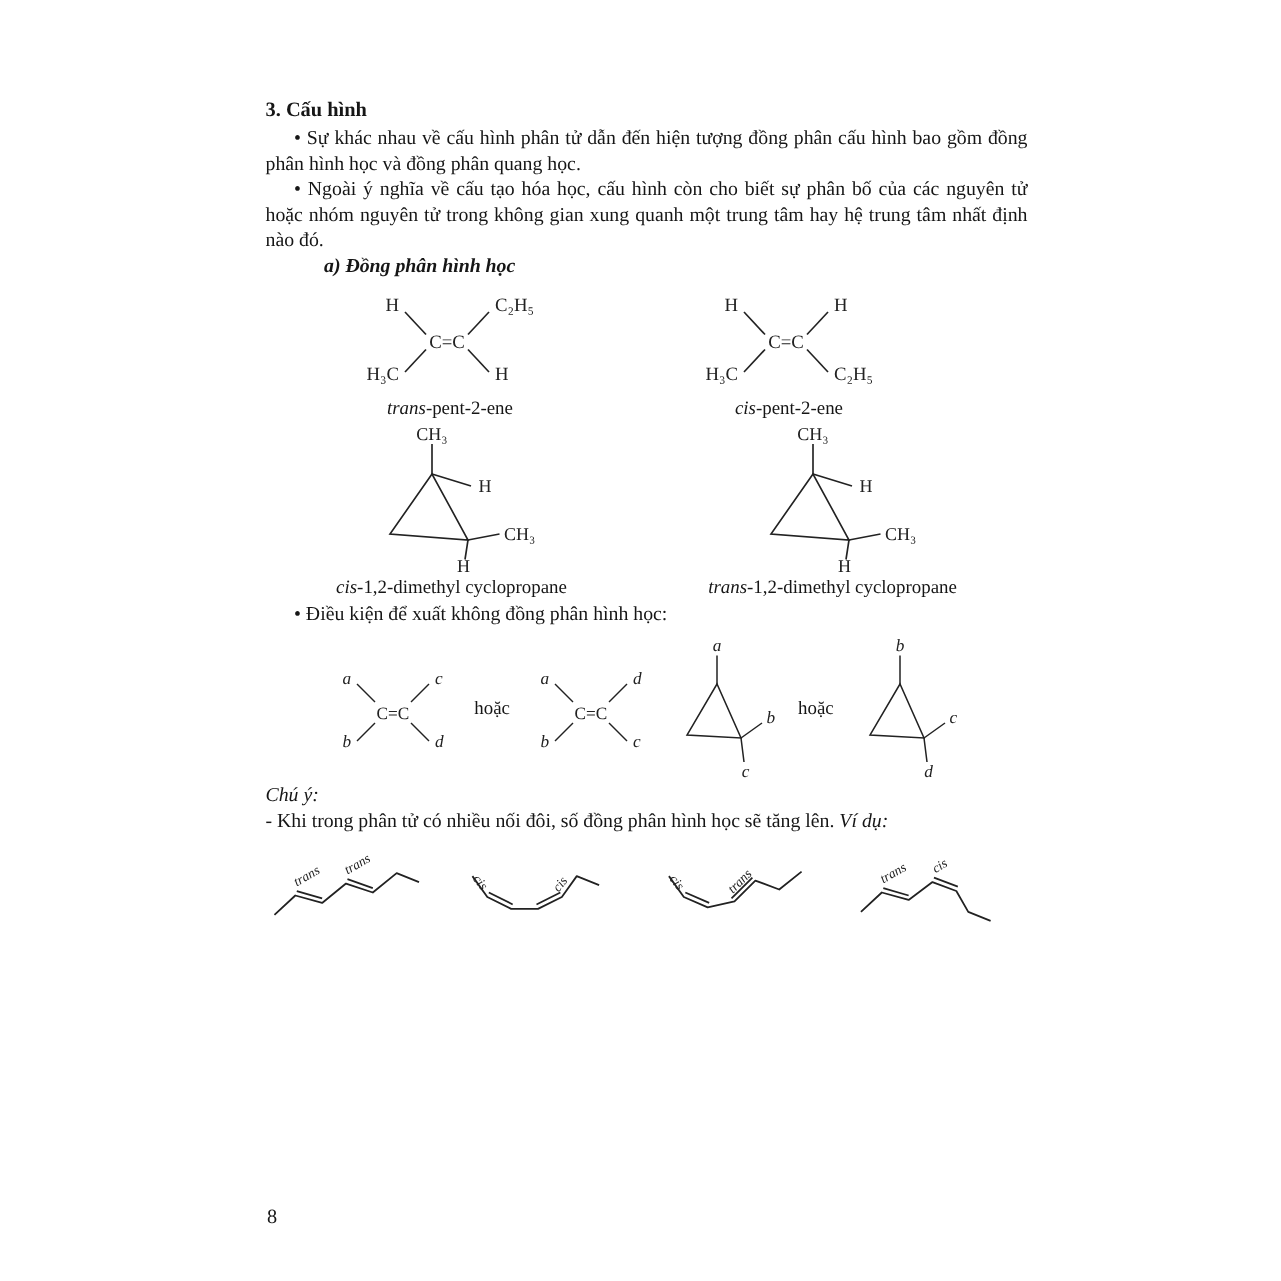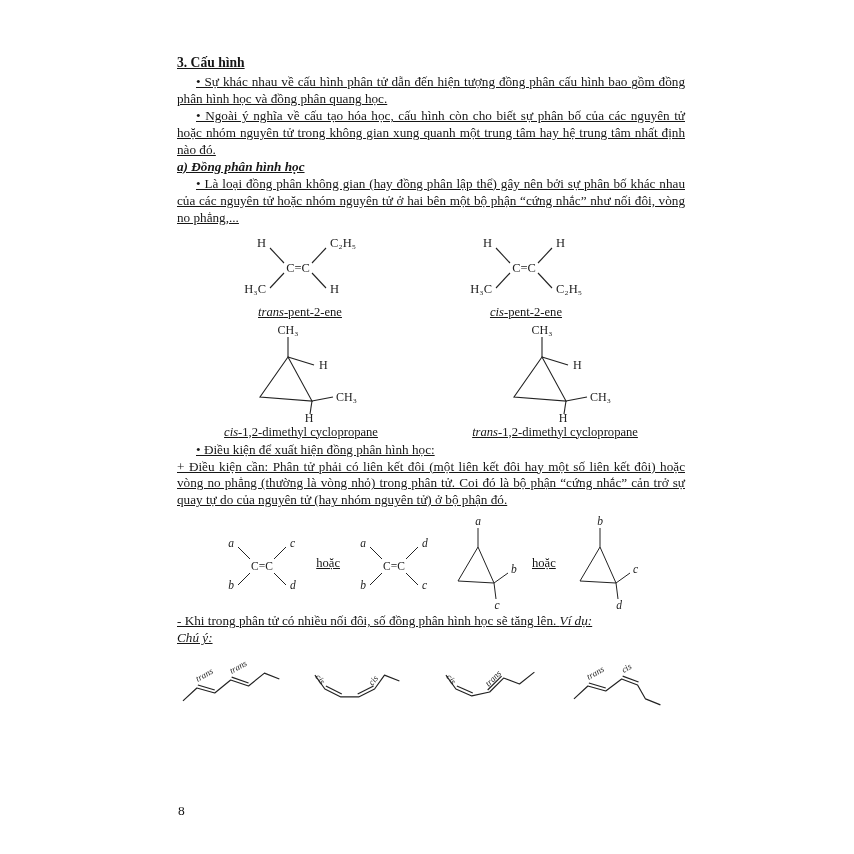--- a/index.html
+++ b/index.html
@@ -3,25 +3,25 @@
 <meta charset="utf-8">
 <style>
   html,body{margin:0;padding:0;}
   body{
     width:854px;height:854px;position:relative;background:#fbfbfa;
     font-family:"Liberation Serif","DejaVu Serif",serif;color:#161616;
     -webkit-font-smoothing:antialiased;
   }
   .sheet{position:absolute;inset:0;background:#ffffff;overflow:hidden;}
   .content{
-    position:absolute;left:177px;top:54px;width:508px;
-    font-size:13.2px;line-height:1.28;text-align:justify;text-decoration:underline;
+    position:absolute;left:177px;top:64px;width:508px;
+    font-size:13.2px;line-height:1.28;text-align:justify;
   }
   .heading{font-weight:bold;font-size:13.6px;margin-bottom:3px;}
-  .subheading{font-weight:bold;font-style:italic;}
+  .subheading{font-weight:bold;font-style:italic;margin-left:39px;}
   .para{text-indent:19px;margin:0;}
   .para-flush{text-indent:0;margin:0;}
   .fig-row{display:flex;align-items:center;justify-content:center;text-align:center;text-indent:0;}
   .pentene-row{margin:5px 0 2px 0;transform:translateX(-18px);gap:46px;}
   .cyclo-row{justify-content:space-around;margin:2px 0 2px 0;align-items:flex-end;text-align:center;}
   .generic-row{gap:10px;margin:6px 0 2px 0;}
   .fig{display:flex;flex-direction:column;align-items:center;}
   .caption{font-size:12.6px;text-indent:0;margin-top:1px;white-space:nowrap;}
   .or{font-size:12.6px;padding:0 2px;}
   .cond-line{margin-top:3px;text-indent:0;}
@@ -38,21 +38,20 @@
 
 <div class="sheet">
   <div class="content">
 
     <div class="heading">3. Cấu hình</div>
 
     <p class="para">• Sự khác nhau về cấu hình phân tử dẫn đến hiện tượng đồng phân cấu hình bao gồm đồng phân hình học và đồng phân quang học.</p>
     <p class="para">• Ngoài ý nghĩa về cấu tạo hóa học, cấu hình còn cho biết sự phân bố của các nguyên tử hoặc nhóm nguyên tử trong không gian xung quanh một trung tâm hay hệ trung tâm nhất định nào đó.</p>
 
     <div class="subheading">a) Đồng phân hình học</div>
-    <p class="para">• Là loại đồng phân không gian (hay đồng phân lập thể) gây nên bởi sự phân bố khác nhau của các nguyên tử hoặc nhóm nguyên tử ở hai bên một bộ phận “cứng nhắc” như nối đôi, vòng no phẳng,...</p>
 
     <div class="fig-row pentene-row">
       <div class="fig">
         <svg width="180" height="72" viewBox="0 0 180 72">
           <g stroke="#222" stroke-width="1.1">
             <line x1="74" y1="32" x2="60" y2="17"></line>
             <line x1="102" y1="32" x2="116" y2="17"></line>
             <line x1="74" y1="42" x2="60" y2="57"></line>
             <line x1="102" y1="42" x2="116" y2="57"></line>
           </g>
@@ -118,22 +117,21 @@
             <text x="52" y="11" text-anchor="middle">CH₃</text>
             <text x="83" y="46" text-anchor="start">H</text>
             <text x="100" y="78" text-anchor="start">CH₃</text>
             <text x="73" y="99" text-anchor="middle">H</text>
           </g>
         </svg>
         <div class="caption"><i>trans</i><span>-1,2-dimethyl cyclopropane</span></div>
       </div>
     </div>
 
-    <p class="para">• Điều kiện để xuất hiện đồng phân hình học:</p>
-    <p class="para-flush">+ Điều kiện cần: Phân tử phải có liên kết đôi (một liên kết đôi hay một số liên kết đôi) hoặc vòng no phẳng (thường là vòng nhỏ) trong phân tử. Coi đó là bộ phận “cứng nhắc” cản trở sự quay tự do của nguyên tử (hay nhóm nguyên tử) ở bộ phận đó.</p>
+    <p class="para">• Điều kiện để xuất không đồng phân hình học:</p>
 
     <div class="fig-row generic-row">
       <svg width="84" height="62" viewBox="0 0 84 62">
         <g stroke="#222" stroke-width="1">
           <line x1="30" y1="27" x2="18" y2="15"></line>
           <line x1="54" y1="27" x2="66" y2="15"></line>
           <line x1="30" y1="41" x2="18" y2="53"></line>
           <line x1="54" y1="41" x2="66" y2="53"></line>
         </g>
         <g font-size="11.5" fill="#222">
@@ -182,22 +180,22 @@
           <line x1="48" y1="68" x2="50" y2="84"></line>
         </g>
         <g font-size="11.5" fill="#222" font-style="italic">
           <text x="32" y="10" text-anchor="middle">b</text>
           <text x="65" y="58" text-anchor="start">c</text>
           <text x="51" y="94" text-anchor="middle">d</text>
         </g>
       </svg>
     </div>
 
+    <p class="para-flush chuy">Chú ý:</p>
     <p class="para-flush"><span>- Khi trong phân tử có nhiều nối đôi, số đồng phân hình học sẽ tăng lên. </span><i>Ví dụ:</i></p>
-    <p class="para-flush chuy">Chú ý:</p>
 
     <div class="diene-row">
       <svg width="118" height="52" viewBox="0 0 118 52">
         <g stroke="#222" stroke-width="1.2" fill="none" stroke-linejoin="round">
           <polyline points="6,40 20,27 38,32 54,19 72,25 88,12 103,18"></polyline>
           <line x1="21" y1="24" x2="38" y2="29"></line>
           <line x1="55" y1="16" x2="72" y2="22"></line>
         </g>
         <g font-size="9" fill="#222" font-style="italic">
           <text transform="translate(21,21) rotate(-30)">trans</text>

